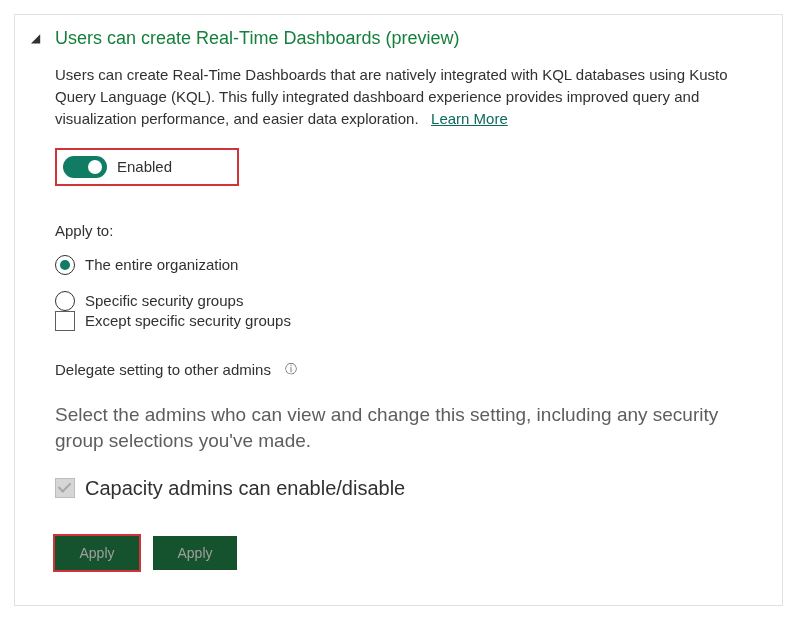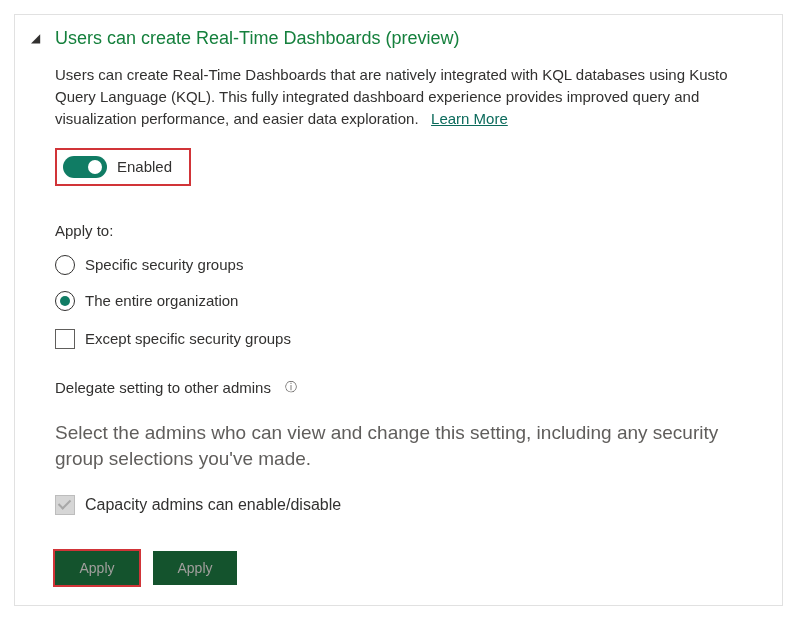--- a/index.html
+++ b/index.html
@@ -59,21 +59,21 @@
     .body {
       margin-left: 24px;
     }
     .toggle-row {
       margin-top: 18px;
       display: flex;
       align-items: center;
       gap: 10px;
       border: 2px solid #d13438;
       padding: 6px 10px 6px 6px;
-      width: 136px;
+      width: 184px;
     }
     .toggle {
       width: 44px;
       height: 22px;
       border-radius: 11px;
       background: #107c64;
       position: relative;
       cursor: pointer;
       flex: 0 0 auto;
     }
@@ -139,21 +139,20 @@
       width: 5px;
       height: 10px;
       border: solid #a8a8a8;
       border-width: 0 2px 2px 0;
       transform: rotate(45deg);
     }
     .checkbox-row {
       display: flex;
       align-items: center;
       gap: 10px;
-      margin-top: 18px;
     }
     .option-text {
       font-size: 15px;
       color: #323130;
     }
     .delegate-row {
       margin-top: 30px;
       display: flex;
       align-items: center;
       gap: 14px;
@@ -172,21 +171,21 @@
       font-size: 19px;
       line-height: 1.4;
     }
     .delegate-checkbox-row {
       display: flex;
       align-items: center;
       gap: 10px;
       margin-top: 22px;
     }
     .delegate-checkbox-row .option-text {
-      font-size: 16px;
+      font-size: 20px;
     }
     .button-row {
       margin-top: 36px;
       display: flex;
       gap: 14px;
     }
     .btn {
       min-width: 84px;
       height: 34px;
       border: none;
@@ -223,27 +222,27 @@
     <div class="toggle-row">
       <div class="toggle">
         <div class="knob"></div>
       </div>
       <div class="toggle-label">Enabled</div>
     </div>
 
     <div class="section-label">Apply to:</div>
 
     <div class="option-row">
+      <div class="radio selected"></div>
+      <div class="option-text">The entire organization</div>
+    </div>
+
+    <div class="option-row">
       <div class="radio"></div>
       <div class="option-text">Specific security groups</div>
-    </div>
-
-    <div class="option-row">
-      <div class="radio selected"></div>
-      <div class="option-text">The entire organization</div>
     </div>
 
     <div class="checkbox-row">
       <div class="checkbox"></div>
       <div class="option-text">Except specific security groups</div>
     </div>
 
     <div class="delegate-row">
       <div class="delegate-label">Delegate setting to other admins</div>
       <div class="info-icon">ⓘ</div>

